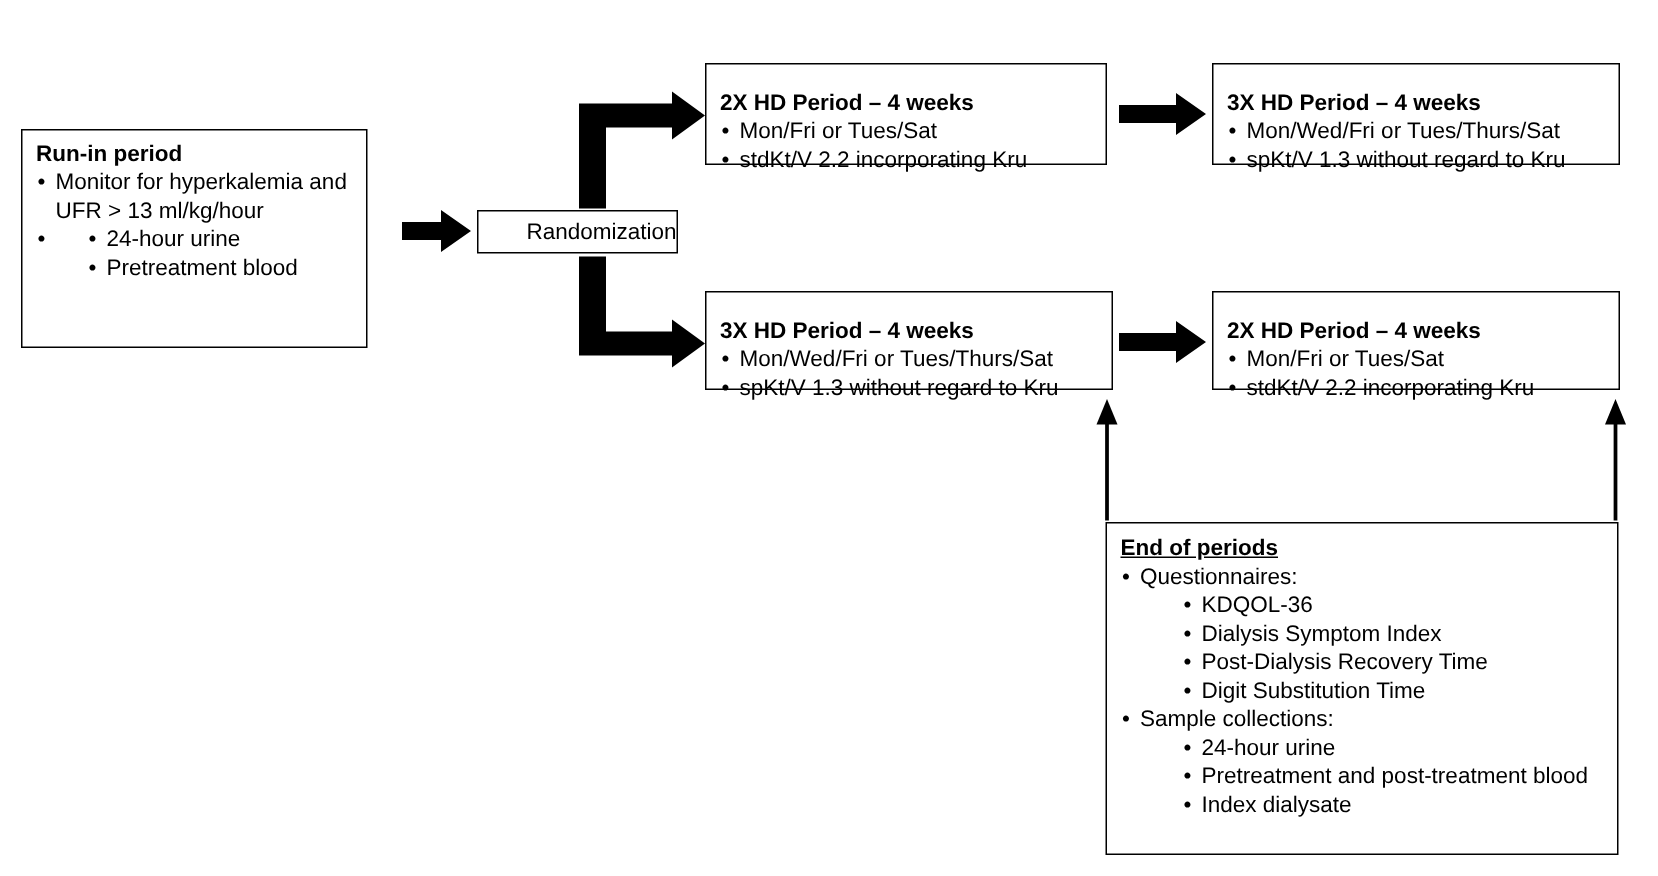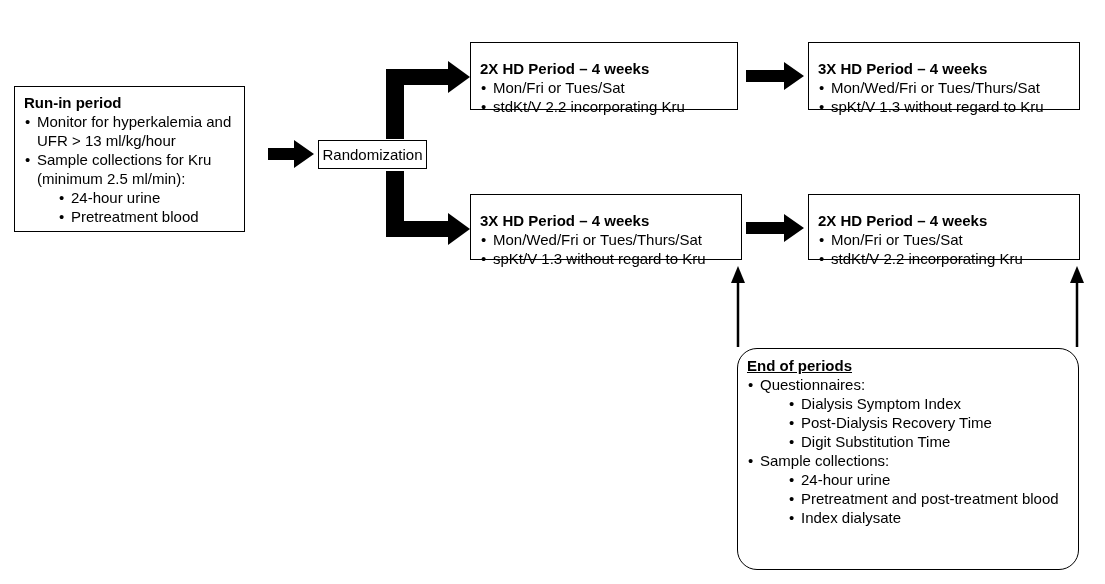--- a/index.html
+++ b/index.html
@@ -33,27 +33,27 @@
   .box-title { font-weight: bold; }
   .underline { text-decoration: underline; }
 
   ul.bullets { list-style: none; margin: 0; padding: 0; }
   ul.bullets li { position: relative; padding-left: 13px; }
   ul.bullets li::before { content: "\2022"; position: absolute; left: 1px; }
   ul.bullets ul.sub { margin-left: 21px; }
   ul.bullets ul.sub2 { margin-left: 28px; }
 
   .box-runin   { left: 14px;  top: 86px;  width: 231px; height: 146px; padding-top: 6px; }
-  .box-rand    { left: 318px; top: 140px; width: 109px; height: 29px;
-                 display: flex; align-items: center; justify-content: center; padding: 0; }
+  .box-rand    { left: 318px; top: 140px; width: 134px; height: 29px;
+                 display: flex; align-items: center; justify-content: flex-end; padding: 0; }
   .box-top1    { left: 470px; top: 42px;  width: 268px; height: 68px; }
   .box-top2    { left: 808px; top: 42px;  width: 272px; height: 68px; }
   .box-bot1    { left: 470px; top: 194px; width: 272px; height: 66px; }
   .box-bot2    { left: 808px; top: 194px; width: 272px; height: 66px; }
-  .box-end     { left: 737px; top: 348px; width: 342px; height: 222px; padding-top: 7px; border-radius: 20px; }
+  .box-end     { left: 737px; top: 348px; width: 342px; height: 222px; padding-top: 7px; }
 </style>
 </head>
 <body>
 
 <div class="canvas">
 
   <svg class="arrows" viewBox="0 0 1105 584" xmlns="http://www.w3.org/2000/svg">
 
     <polygon fill="#000" points="268,148 294,148 294,140 314,154 294,168 294,160 268,160"></polygon>
 
@@ -74,21 +74,20 @@
       <line x1="1077" y1="347" x2="1077" y2="280" stroke="#000" stroke-width="2.5"></line>
       <polygon fill="#000" points="1070,283 1084,283 1077,266"></polygon>
     </g>
   </svg>
 
   <div class="box box-runin">
     <div class="box-title">Run-in period</div>
     <ul class="bullets">
       <li>Monitor for hyperkalemia and UFR &gt; 13 ml/kg/hour</li>
       <li>
-        <span>Sample collections for Kru (minimum 2.5 ml/min):</span>
         <ul class="bullets sub">
           <li>24-hour urine</li>
           <li>Pretreatment blood</li>
         </ul>
       </li>
     </ul>
   </div>
 
   <div class="box box-rand">
     <span>Randomization</span>
@@ -125,20 +124,21 @@
       <li>stdKt/V 2.2 incorporating Kru</li>
     </ul>
   </div>
 
   <div class="box box-end">
     <div class="box-title underline">End of periods</div>
     <ul class="bullets">
       <li>
         <span>Questionnaires:</span>
         <ul class="bullets sub2">
+          <li>KDQOL-36</li>
           <li>Dialysis Symptom Index</li>
           <li>Post-Dialysis Recovery Time</li>
           <li>Digit Substitution Time</li>
         </ul>
       </li>
       <li>
         <span>Sample collections:</span>
         <ul class="bullets sub2">
           <li>24-hour urine</li>
           <li>Pretreatment and post-treatment blood</li>

